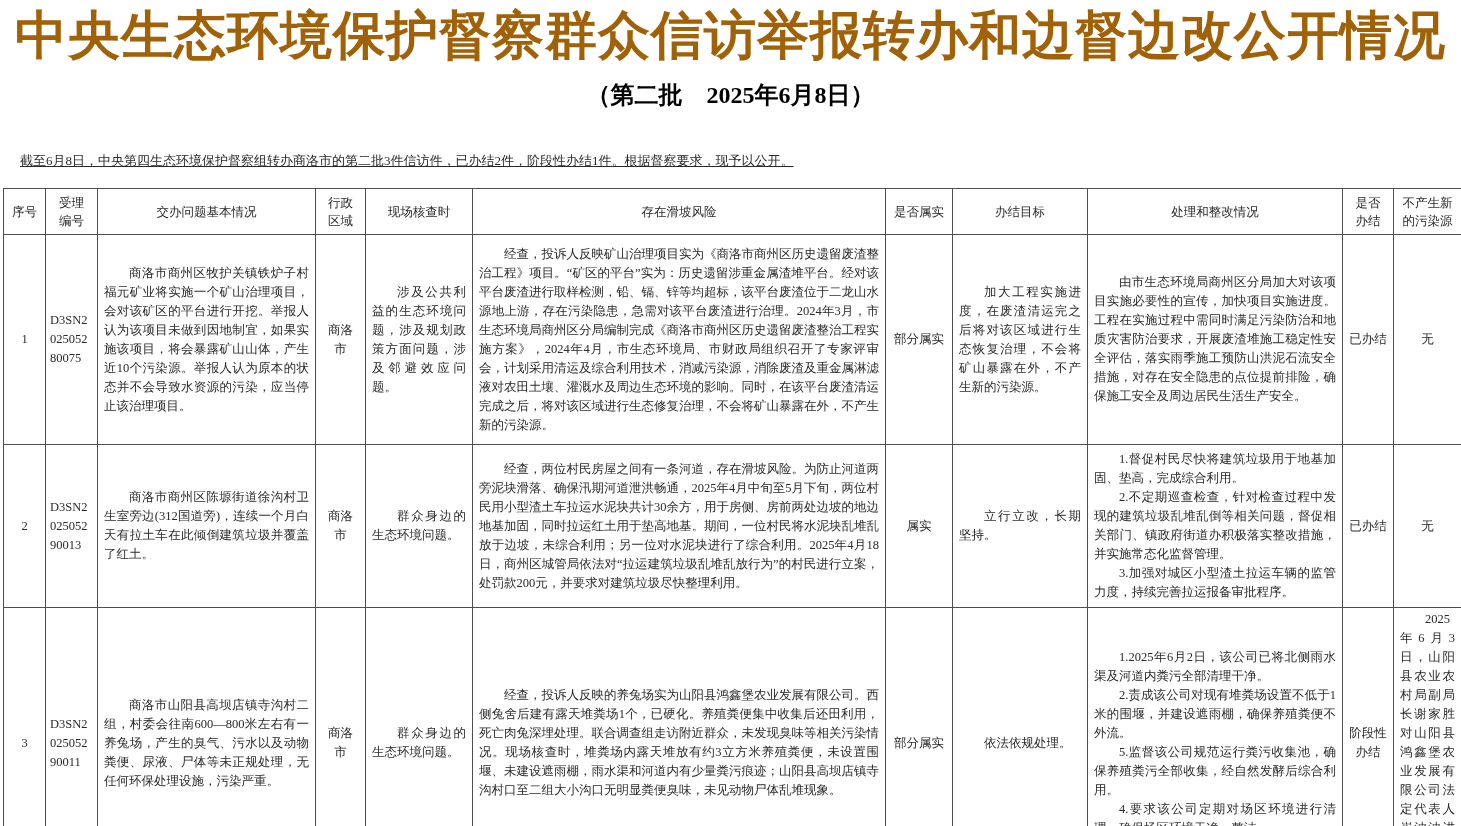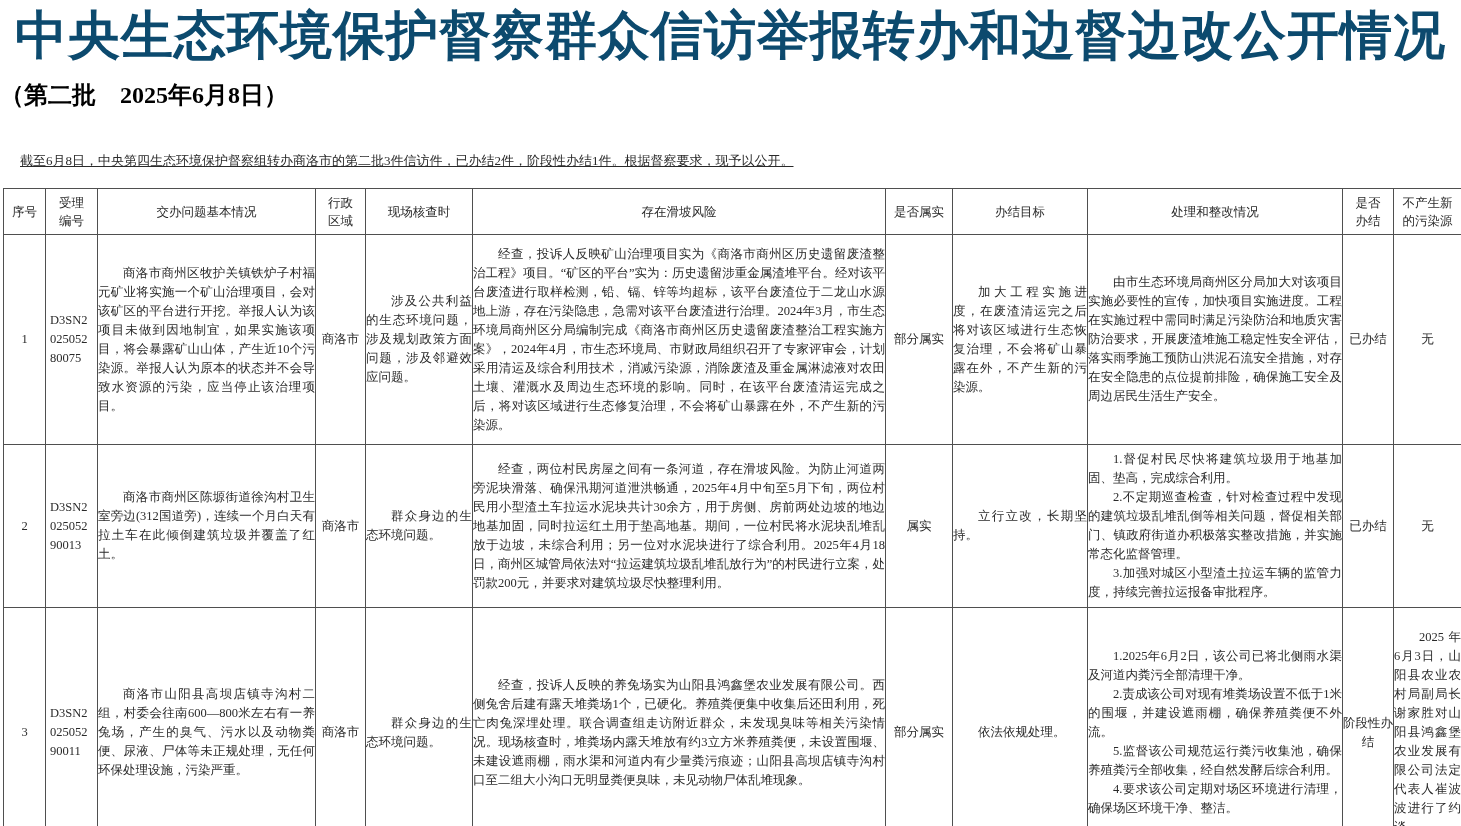--- a/index.html
+++ b/index.html
@@ -1,28 +1,28 @@
 <!DOCTYPE html>
 <html><head>
 <meta charset="utf-8">
 <style>
   * { margin:0; padding:0; box-sizing:border-box; }
   html, body { width:1461px; height:826px; overflow:hidden; background:#ffffff; }
   body { font-family:"Liberation Serif","DejaVu Serif",serif; color:#2a2a2a; }
   .title {
     text-align:center; font-family:"Liberation Sans","DejaVu Sans",sans-serif;
     font-weight:900; font-size:52px; line-height:60px; margin-top:5px;
-    letter-spacing:1px; color:#0c4a6e;
+    letter-spacing:1px; color:#a16207;
   }
-  .subtitle { text-align:left; font-weight:700; font-size:24px; line-height:30px; margin-top:15px; color:#000; }
+  .subtitle { text-align:center; font-weight:700; font-size:24px; line-height:30px; margin-top:15px; color:#000; }
   .intro { font-size:13px; line-height:17px; margin:42px 20px 0 20px;text-decoration:underline; }
   table { border-collapse:collapse; table-layout:fixed; width:1458px; margin:19px 0 0 3px; }
   th, td { border:1px solid #4f4f4f; font-size:12.5px; vertical-align:middle; }
   th { font-weight:normal; text-align:center; line-height:18px; padding:2px 7px; height:46px; }
-  td { line-height:19px; padding:2px 0; }
+  td { line-height:19px; padding:2px 6px; }
   tr.r1 { height:210px; }
   tr.r2 { height:163px; }
   tr.r3 { height:250px; }
   .ctr { text-align:center; }
   .txt { text-align:justify; }
   .txt p { text-indent:2em; margin:0; }
   .code { text-align:left; word-break:break-all; padding:2px 4px;margin-top:28px; }
 </style>
 </head>
 <body>

